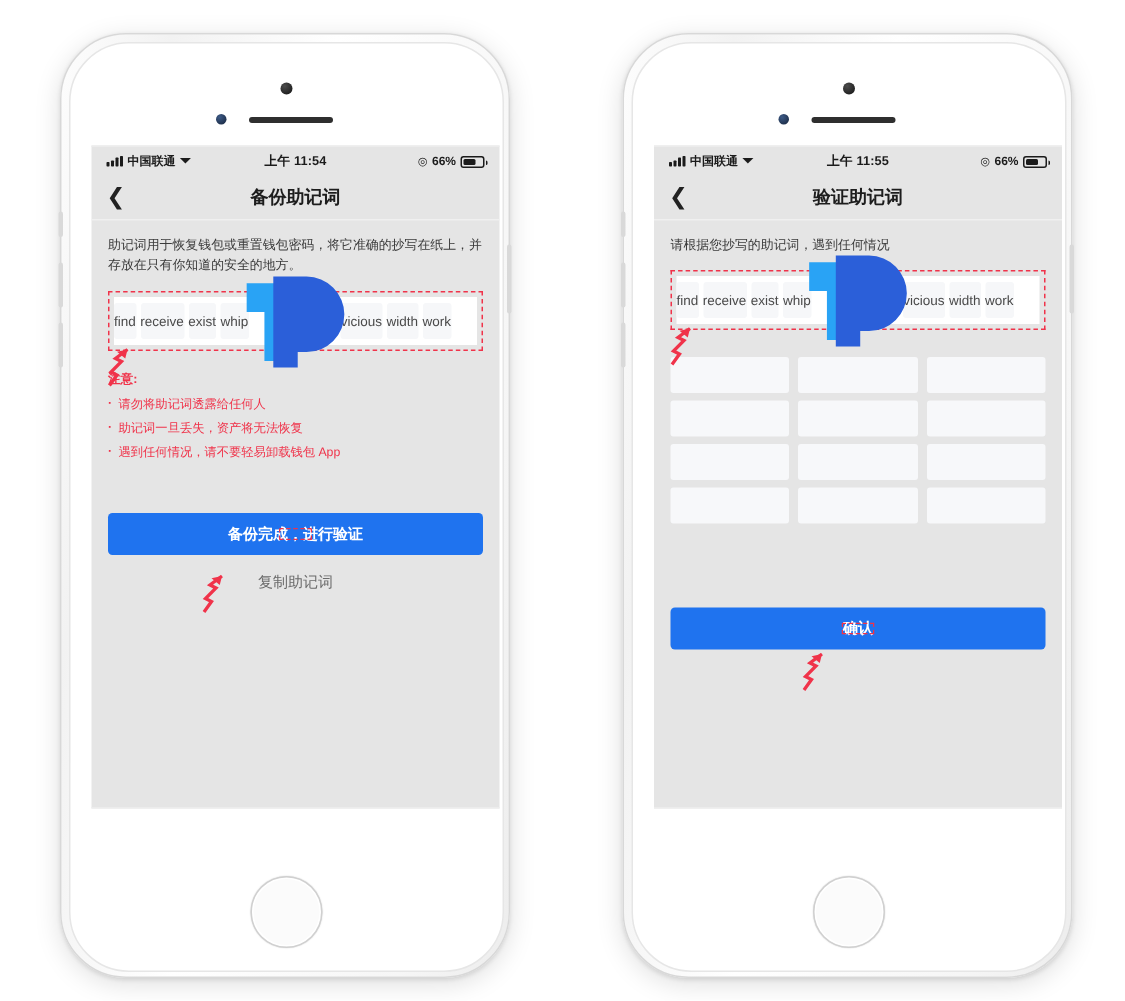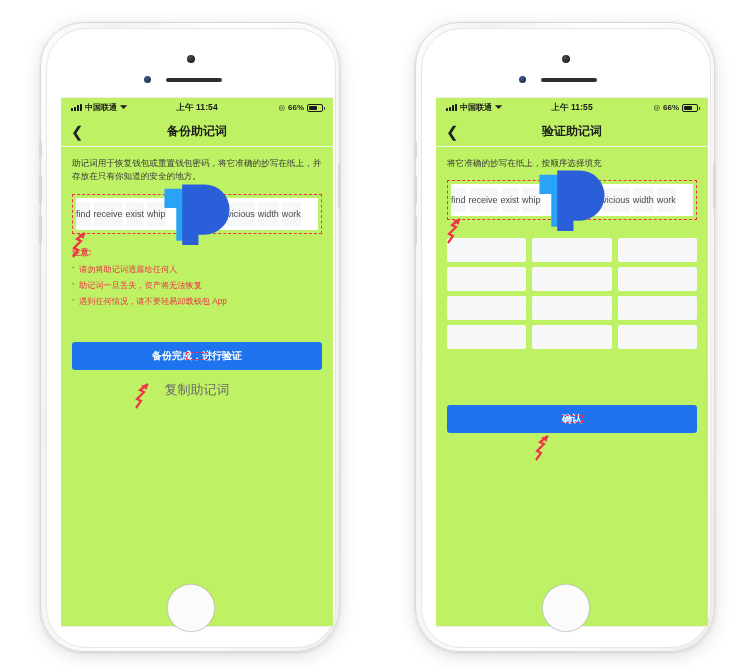--- a/index.html
+++ b/index.html
@@ -59,22 +59,22 @@
     position: absolute; bottom: 15px; left: 50%; margin-left: -24px;
     width: 48px; height: 48px; border-radius: 50%;
     background: #fbfbfb;
     border: 1.5px solid #d0d0d0;
     box-shadow: inset 0 0 0 1px #fff, 0 0 1px rgba(0,0,0,.2);
   }
 
   
   .screen {
     position: absolute; left: 14px; top: 68px;
-    width: 272px; height: 530px;
-    background: #bef264;
+    width: 272px; height: 442px;
+    background: #e5e5e5;
     overflow: hidden;
     border-top: 1px solid #ececec;
     border-bottom: 1px solid #ececec;
   }
 
   
   .statusbar {
     height: 19px; display: flex; align-items: center;
     padding: 0 10px; font-size: 8.5px; color: #1b1b1b; font-weight: 700;
   }
@@ -158,21 +158,21 @@
     background: #1f73ef; color: #fff;
     display: flex; align-items: center; justify-content: center;
     font-size: 10px; font-weight: 700; cursor: pointer;
   }
   .btn-hl {
     position: absolute; left: 50%; top: 50%; transform: translate(-50%,-50%);
     border: 1.4px dashed #f0334a; padding: 3px 10px; border-radius: 1px;
     pointer-events: none;
   }
   .sub-link {
-    margin-top: 11px; text-align: center; font-size: 13px;
+    margin-top: 11px; text-align: center; font-size: 10px;
     color: #6b6b6b; cursor: pointer;
   }
 
   
   .slot-grid {
     margin-top: 18px; display: grid;
     grid-template-columns: repeat(3, 1fr);
     gap: 5px 6px;
   }
   .slot { height: 24px; background: #f7f8fa; border-radius: 2px; cursor: pointer; }
@@ -311,21 +311,21 @@
               </span>
           </div>
         </div>
 
         <div class="navbar">
           <div class="back">❮</div>
           <div class="nav-title">验证助记词</div>
         </div>
 
         <div class="app-body">
-          <div class="desc">将它准确的抄写在纸上，按顺序选择填充</div>
+          <div class="desc">请根据您抄写的助记词，遇到任何情况</div>
 
           <div class="anno">
             <div class="word-grid">
               <div class="word-col">
                 <div class="word-cell">find</div>
                 <div class="word-cell">receive</div>
                 <div class="word-cell">exist</div>
                 <div class="word-cell">whip</div>
               </div>
               <div class="word-col">

